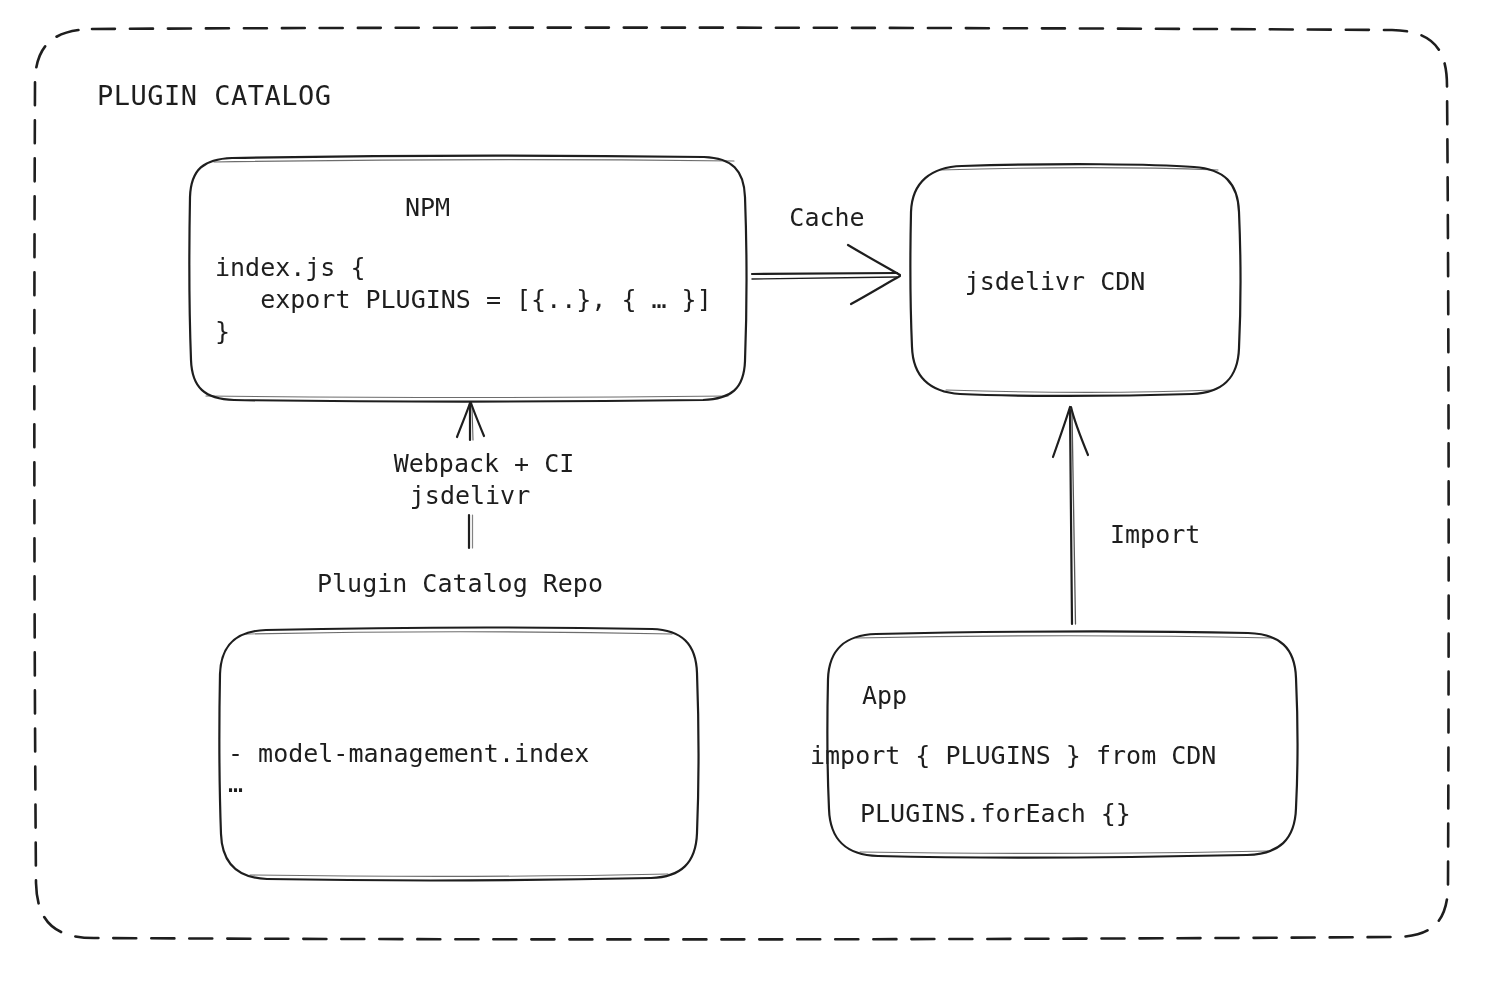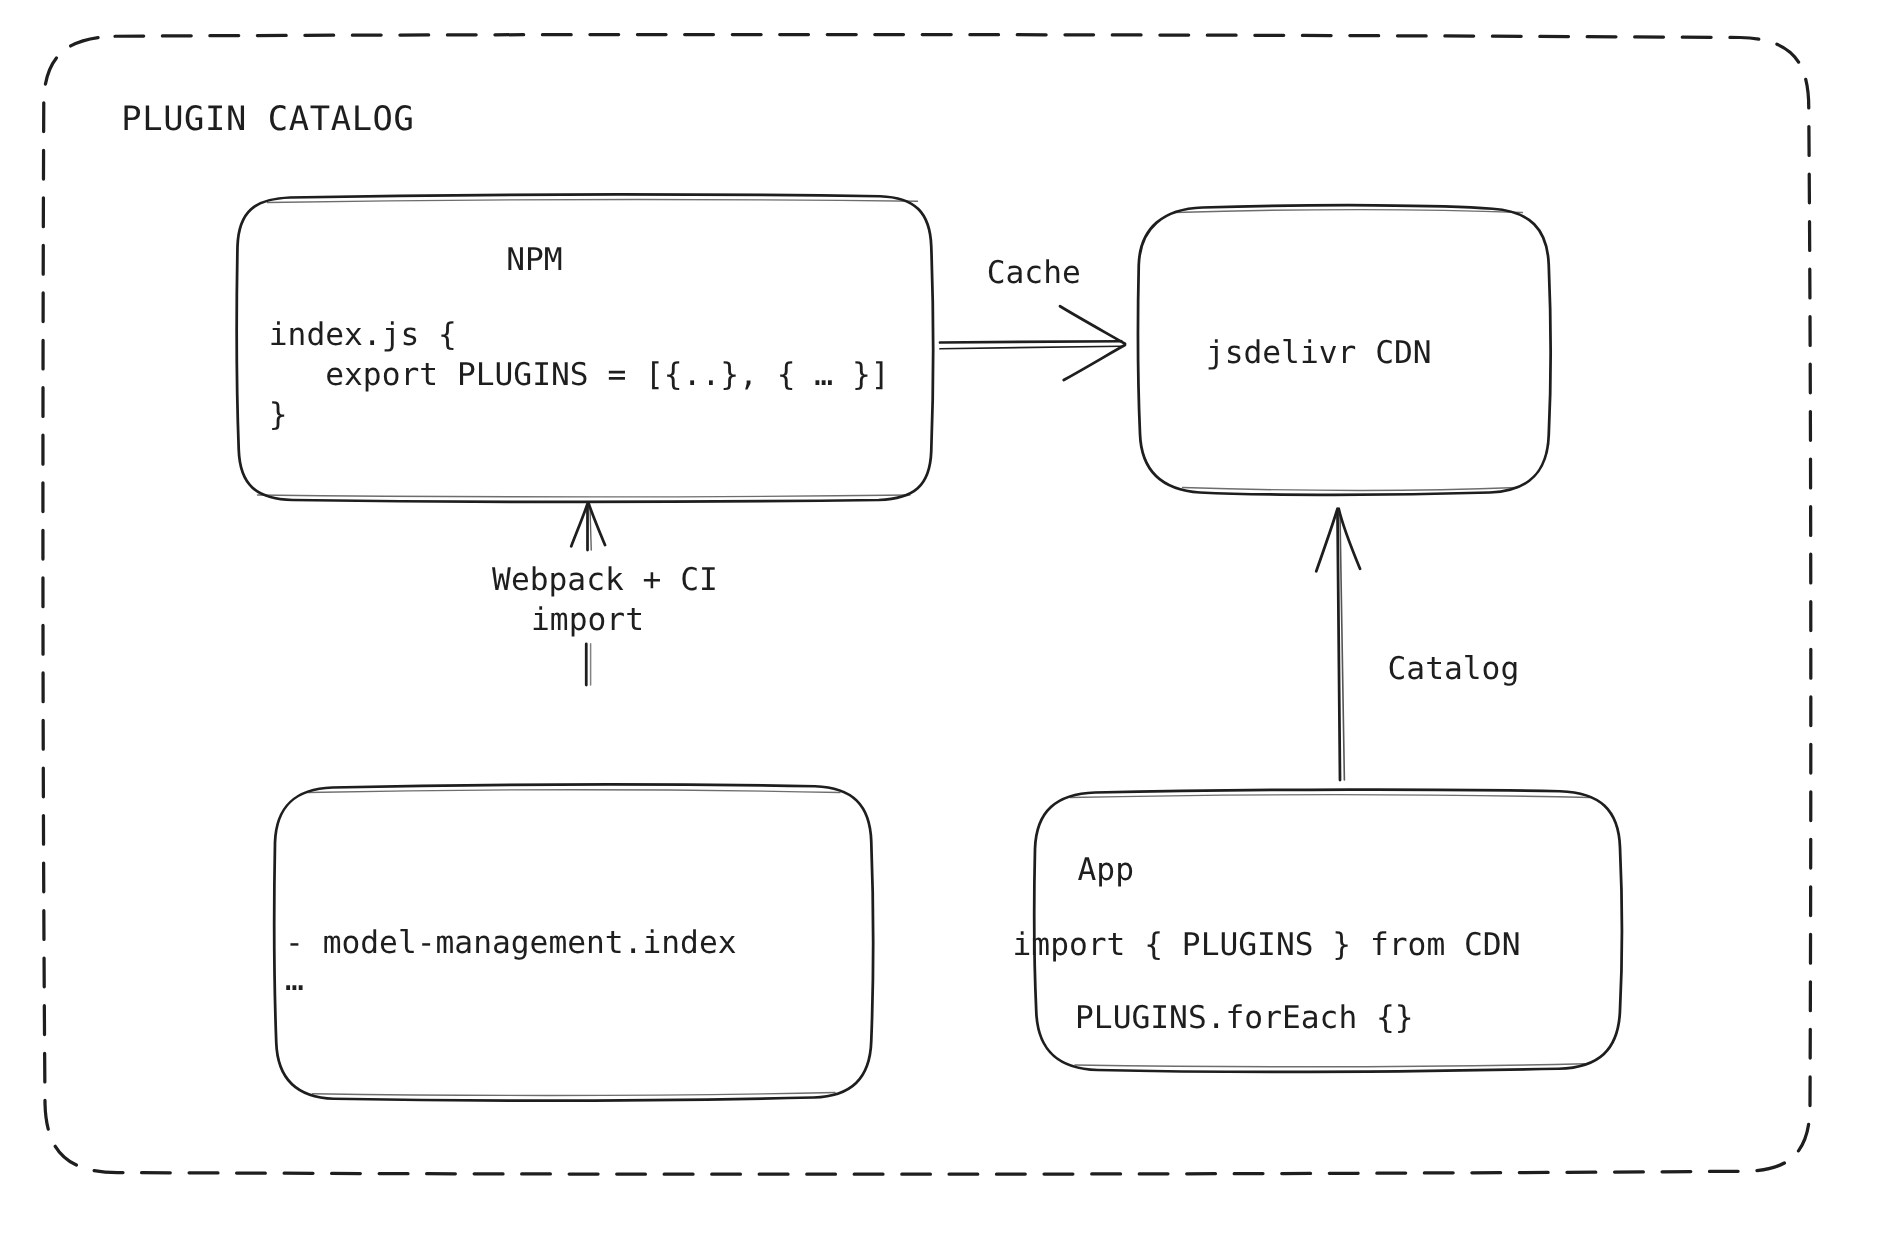--- a/index.html
+++ b/index.html
@@ -105,24 +105,25 @@
   <div class="t center" style="left:190px; top:192px; width:475px;">NPM</div>
   <div class="t" style="left:215px; top:252px;">index.js {</div>
   <div class="t" style="left:215px; top:284px;">   export PLUGINS = [{..}, { … }]</div>
   <div class="t" style="left:215px; top:316px;">}</div>
 
   <div class="t center" style="left:752px; top:202px; width:150px;">Cache</div>
 
   <div class="t center" style="left:911px; top:266px; width:288px;">jsdelivr CDN</div>
 
   <div class="t center" style="left:344px; top:448px; width:280px;">Webpack + CI</div>
-  <div class="t center" style="left:330px; top:480px; width:280px;">import</div>
+  <div class="t center" style="left:330px; top:480px; width:280px;">jsdelivr</div>
 
-  <div class="t" style="left:1110px; top:519px;">Catalog</div>
+  <div class="t" style="left:1110px; top:519px;">Import</div>
 
+  <div class="t center" style="left:219px; top:568px; width:482px;">Plugin Catalog Repo</div>
   <div class="t" style="left:228px; top:738px;">- model-management.index</div>
   <div class="t" style="left:228px; top:768px;">…</div>
 
   <div class="t" style="left:862px; top:680px;">App</div>
   <div class="t" style="left:810px; top:740px;">import { PLUGINS } from CDN</div>
   <div class="t" style="left:860px; top:798px;">PLUGINS.forEach {}</div>
 
 </div>
 
 </body></html>

